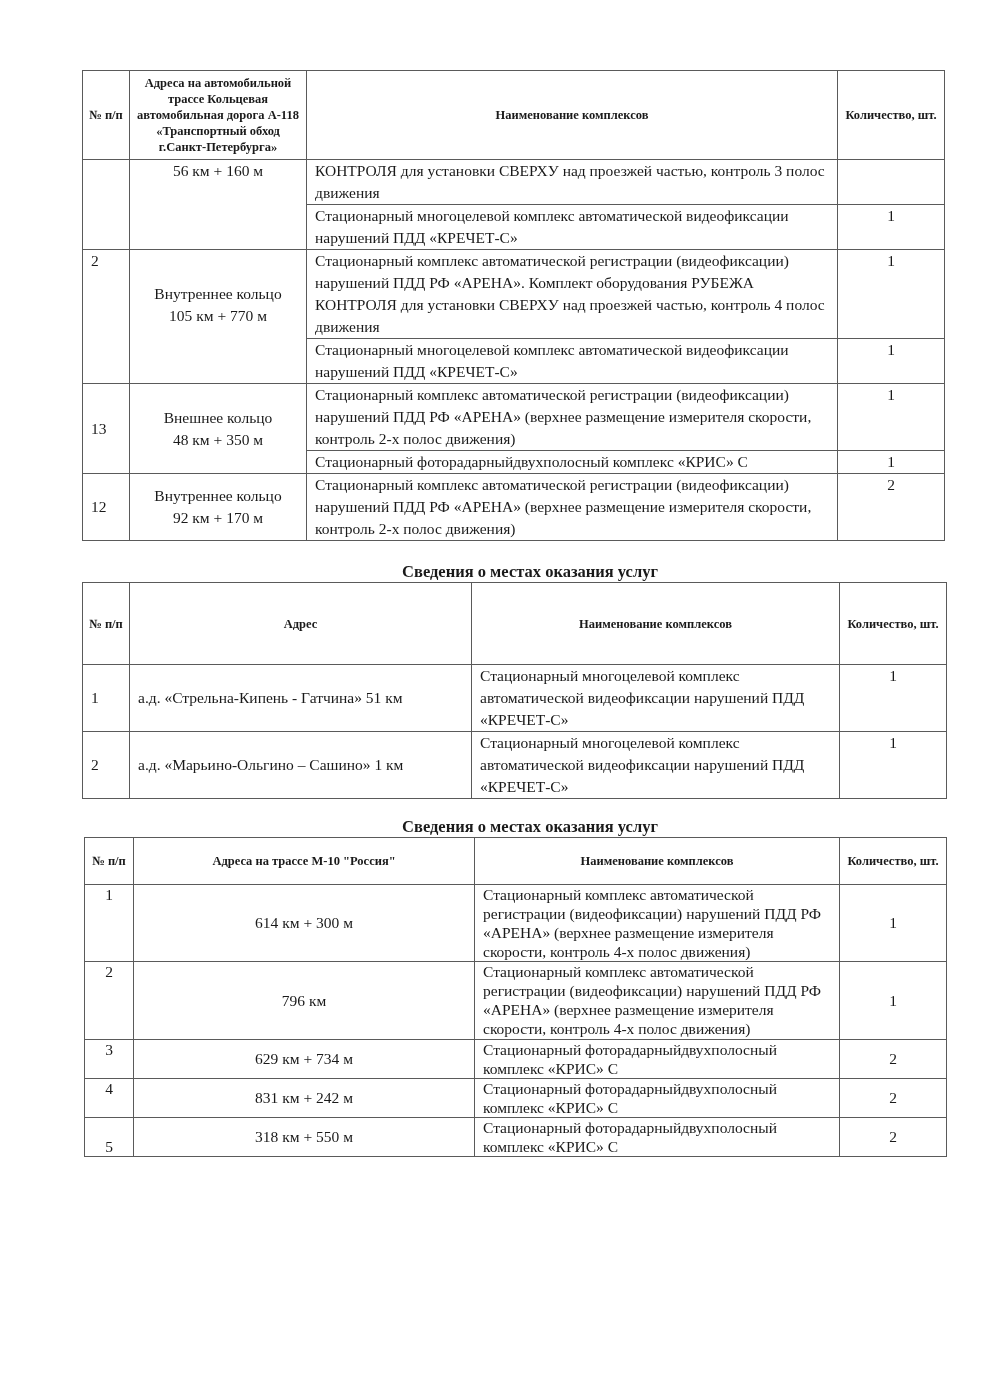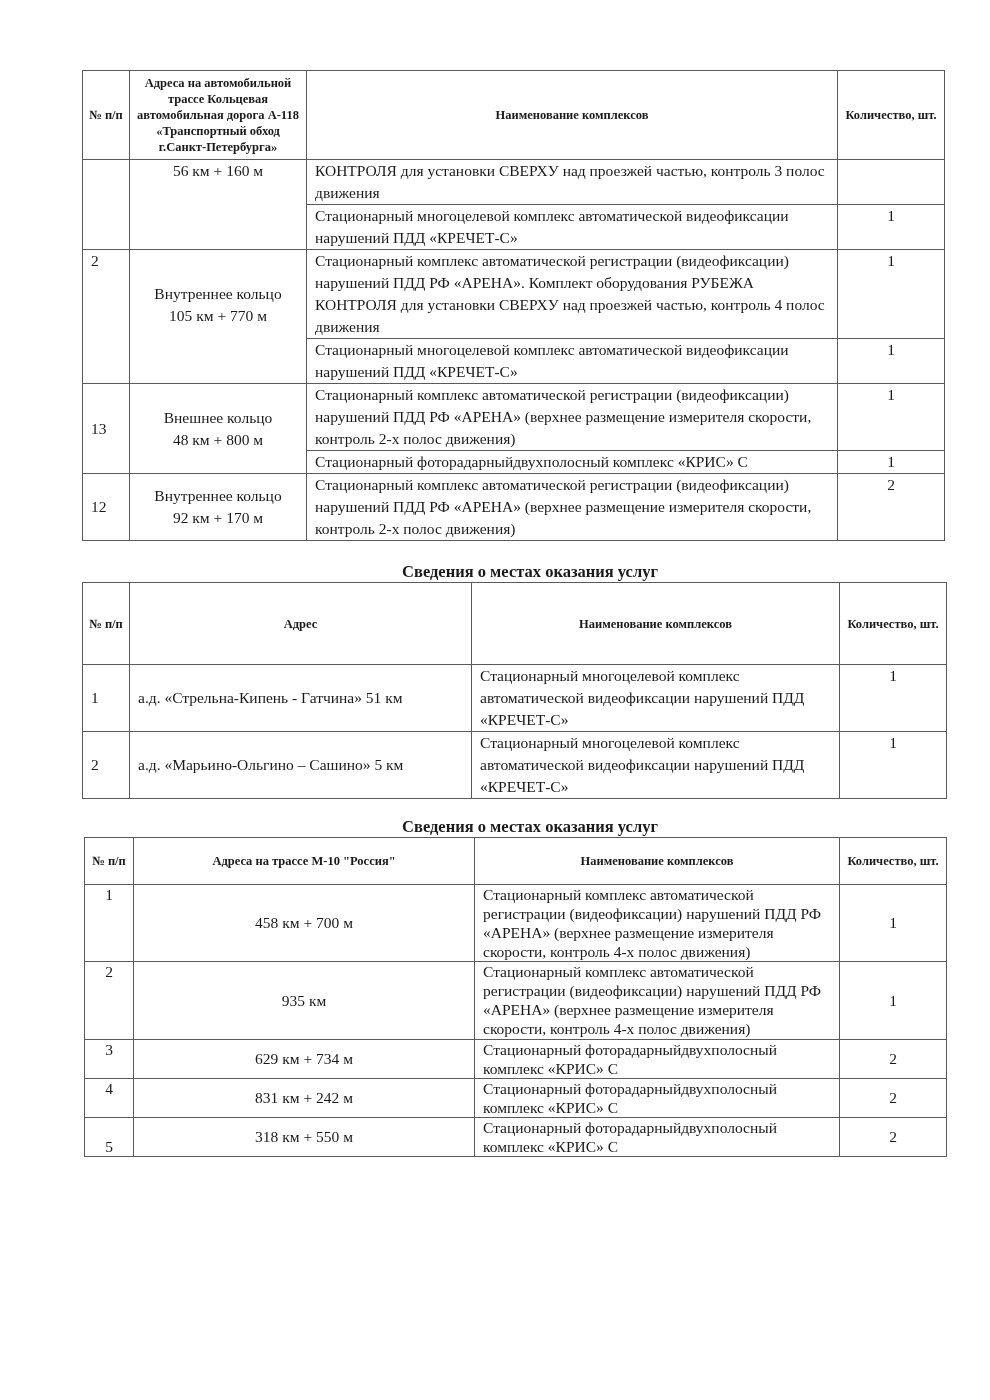--- a/index.html
+++ b/index.html
@@ -50,21 +50,21 @@
     <td class="c">1</td>
   </tr>
   <tr style="height:45px">
     <td>Стационарный многоцелевой комплекс автоматической видеофиксации нарушений ПДД «КРЕЧЕТ-С»</td>
     <td class="c">1</td>
   </tr>
   <tr style="height:67px">
     <td rowspan="2" class="vm">13</td>
     <td rowspan="2" class="c vm">
       <div>Внешнее кольцо</div>
-      <div>48 км + 800 м</div>
+      <div>48 км + 350 м</div>
     </td>
     <td>Стационарный комплекс автоматической регистрации (видеофиксации) нарушений ПДД РФ «АРЕНА» (верхнее размещение измерителя скорости, контроль  2-х полос движения)</td>
     <td class="c">1</td>
   </tr>
   <tr style="height:22px">
     <td>Стационарный фоторадарныйдвухполосный комплекс «КРИС» С</td>
     <td class="c">1</td>
   </tr>
   <tr style="height:67px">
     <td class="vm">12</td>
@@ -95,21 +95,21 @@
     <th>Количество, шт.</th>
   </tr>
   <tr style="height:67px">
     <td class="vm">1</td>
     <td class="vm">а.д.  «Стрельна-Кипень - Гатчина» 51 км</td>
     <td>Стационарный многоцелевой комплекс автоматической видеофиксации нарушений ПДД «КРЕЧЕТ-С»</td>
     <td class="c">1</td>
   </tr>
   <tr style="height:67px">
     <td class="vm">2</td>
-    <td class="vm">а.д. «Марьино-Ольгино – Сашино»  5 км</td>
+    <td class="vm">а.д. «Марьино-Ольгино – Сашино»  1 км</td>
     <td>Стационарный многоцелевой комплекс автоматической видеофиксации нарушений ПДД «КРЕЧЕТ-С»</td>
     <td class="c">1</td>
   </tr>
 </tbody>
   </table>
 
 <div class="title" style="top:817px;">Сведения о местах оказания услуг</div>
 
 <table class="tbl" style="left:84px; top:837px; width:862px;">
   <colgroup>
@@ -120,27 +120,27 @@
     </colgroup>
   <tbody>
       <tr style="height:47px">
     <th>№ п/п</th>
     <th>Адреса на трассе М-10 "Россия"</th>
     <th>Наименование комплексов</th>
     <th>Количество, шт.</th>
   </tr>
   <tr style="height:77px">
     <td class="c" style="line-height:19px">1</td>
-    <td class="c vm">458 км + 700 м</td>
+    <td class="c vm">614 км + 300 м</td>
     <td style="line-height:19px">Стационарный комплекс автоматической регистрации (видеофиксации)  нарушений ПДД РФ «АРЕНА» (верхнее размещение измерителя скорости, контроль  4-х полос движения)</td>
     <td class="c vm">1</td>
   </tr>
   <tr style="height:78px">
     <td class="c" style="line-height:19px">2</td>
-    <td class="c vm">935 км</td>
+    <td class="c vm">796 км</td>
     <td style="line-height:19px">Стационарный комплекс автоматической регистрации (видеофиксации)  нарушений ПДД РФ «АРЕНА» (верхнее размещение измерителя скорости, контроль  4-х полос движения)</td>
     <td class="c vm">1</td>
   </tr>
   <tr style="height:39px">
     <td class="c" style="line-height:19px">3</td>
     <td class="c vm">629 км + 734 м</td>
     <td style="line-height:19px">Стационарный фоторадарныйдвухполосный комплекс «КРИС» С</td>
     <td class="c vm">2</td>
   </tr>
   <tr style="height:39px">

